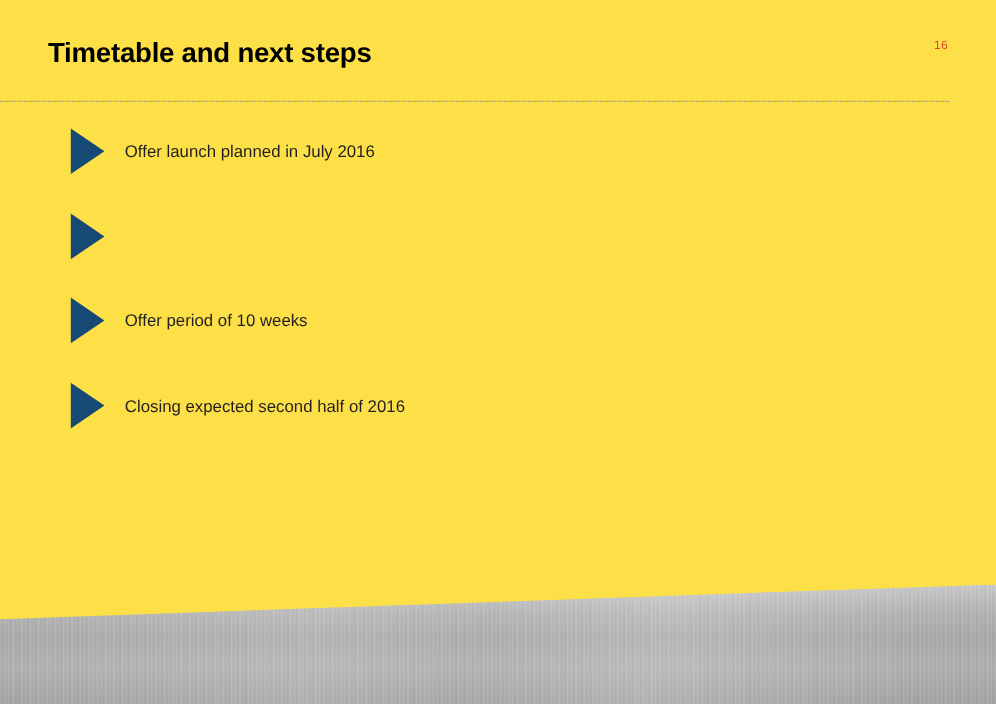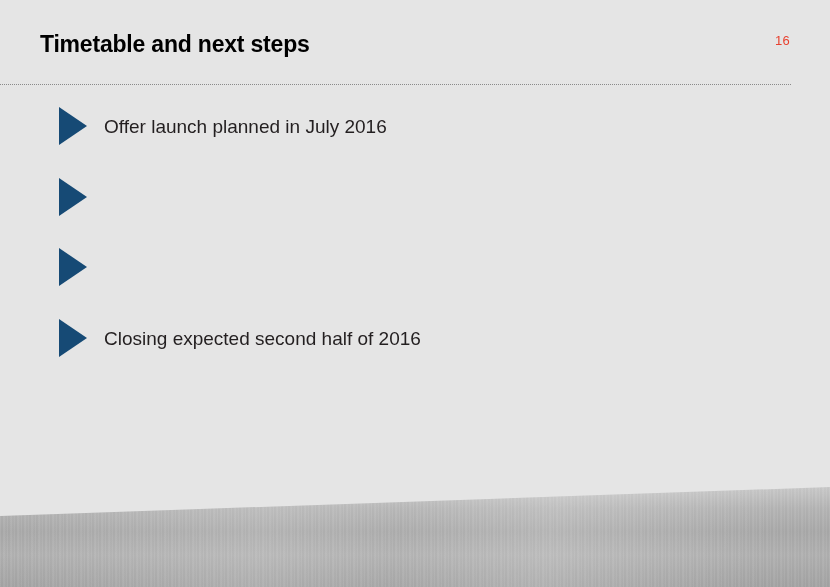--- a/index.html
+++ b/index.html
@@ -7,42 +7,42 @@
     padding: 0;
     background: #ffffff;
   }
   body {
     font-family: "Liberation Sans", sans-serif;
   }
   .slide {
     position: relative;
     width: 830px;
     height: 587px;
-    background: #e5e5e5;
+    background: #fde047;
     overflow: hidden;
   }
 
   
   .slide-title {
     position: absolute;
     left: 40px;
     top: 31px;
     font-size: 23px;
     font-weight: bold;
     color: #000000;
     letter-spacing: -0.2px;
     white-space: nowrap;
   }
 
   
   .page-number {
     position: absolute;
     right: 40px;
     top: 33px;
-    font-size: 13px;
+    font-size: 10px;
     color: #e8412f;
     font-weight: normal;
     letter-spacing: 0.3px;
   }
 
   
   .title-rule {
     position: absolute;
     left: 0px;
     top: 84px;
@@ -71,21 +71,21 @@
   .bullet-row[data-index="3"] { top: 318px; }
 
   .arrow-icon {
     width: 30px;
     height: 40px;
     flex: 0 0 auto;
     display: block;
   }
   .bullet-text {
     margin-left: 16px;
-    font-size: 19px;
+    font-size: 14px;
     color: #231f20;
     white-space: nowrap;
     line-height: 1;
   }
 
   
   .footer-band {
     position: absolute;
     left: 0;
     bottom: 0;
@@ -182,20 +182,21 @@
     <div class="bullet-row" data-index="1">
       <svg class="arrow-icon" viewBox="0 0 30 40">
         <polygon points="1,1 29,20 1,39" fill="#164a75"></polygon>
       </svg>
     </div>
 
     <div class="bullet-row" data-index="2">
       <svg class="arrow-icon" viewBox="0 0 30 40">
         <polygon points="1,1 29,20 1,39" fill="#164a75"></polygon>
       </svg>
+      <span class="bullet-text">Offer period of 10 weeks</span>
     </div>
 
     <div class="bullet-row" data-index="3">
       <svg class="arrow-icon" viewBox="0 0 30 40">
         <polygon points="1,1 29,20 1,39" fill="#164a75"></polygon>
       </svg>
       <span class="bullet-text">Closing expected second half of 2016</span>
     </div>
 
   </div>

